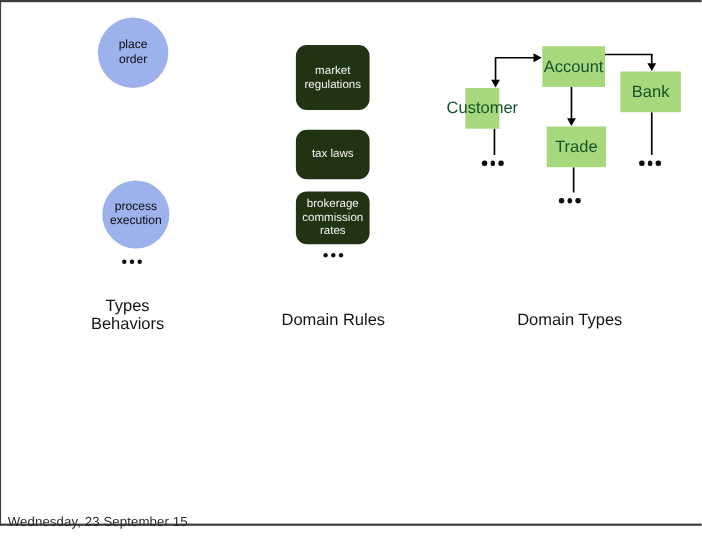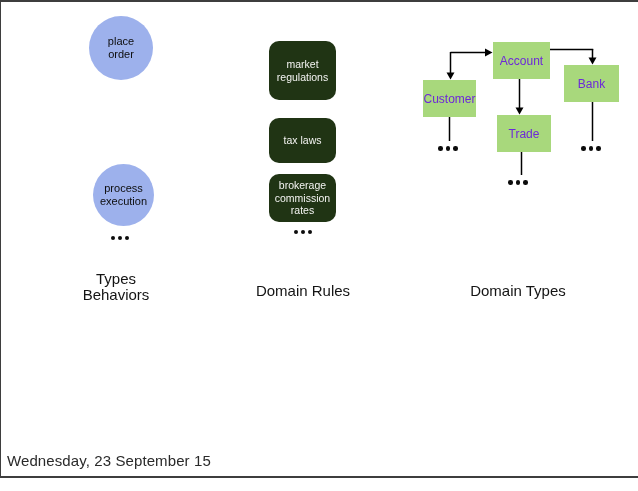--- a/index.html
+++ b/index.html
@@ -22,33 +22,33 @@
   .rulebox{
     position:absolute;left:268px;width:67px;border-radius:10px;
     background:var(--rule-box-fill,#203414);
     display:flex;flex-direction:column;align-items:center;justify-content:center;
     font-size:10.5px;line-height:12.5px;color:#f4f4f2;text-align:center;
   }
   
   .typebox{
     position:absolute;background:var(--type-box-fill,#a8d87c);
     display:flex;align-items:center;justify-content:center;
-    font-size:12px;color:#6d28d9;text-align:center;
+    font-size:15px;color:#14532d;text-align:center;
   }
   
   .dots{position:absolute;display:flex;gap:3px;align-items:center;}
   .dots i{display:block;width:4px;height:4px;border-radius:50%;background:#0c0c0c;}
   .dots.big i{width:4.5px;height:4.5px;}
   
   .col-label{
     position:absolute;width:130px;text-align:center;
     font-size:15px;line-height:16px;color:#141414;
   }
   .footer{
-    position:absolute;left:7px;top:452px;font-size:15px;color:#2a2a2a;
+    position:absolute;left:7px;top:467px;font-size:12px;color:#2a2a2a;
     letter-spacing:0.1px;white-space:nowrap;
   }
   svg.connectors{position:absolute;left:0;top:0;pointer-events:none;}
 </style>
 </head>
 <body>
 
 <div class="canvas">
   <div class="slide">
 
@@ -102,21 +102,21 @@
 
       <line x1="518.5" y1="77" x2="518.5" y2="107" stroke="#000" stroke-width="1.5"></line>
       <polygon points="514.5,105.5 522.5,105.5 518.5,112.5" fill="#000"></polygon>
 
       <line x1="448.5" y1="115" x2="448.5" y2="139" stroke="#000" stroke-width="1.5"></line>
       <line x1="520.5" y1="150" x2="520.5" y2="173" stroke="#000" stroke-width="1.5"></line>
       <line x1="591.5" y1="100" x2="591.5" y2="139" stroke="#000" stroke-width="1.5"></line>
     </svg>
 
     <div class="typebox" style="left:492px;top:40px;width:57px;height:37px;">Account</div>
-    <div class="typebox" style="left:422px;top:78px;width:53px;height:37px;">Customer</div>
+    <div class="typebox" style="left:422px;top:78px;width:31px;height:37px;">Customer</div>
     <div class="typebox" style="left:496px;top:113px;width:54px;height:37px;">Trade</div>
     <div class="typebox" style="left:563px;top:63px;width:55px;height:37px;">Bank</div>
 
     <div class="dots big" style="left:437px;top:144px;">
         <i></i>
         <i></i>
         <i></i>
       </div>
     <div class="dots big" style="left:507px;top:178px;">
         <i></i>

